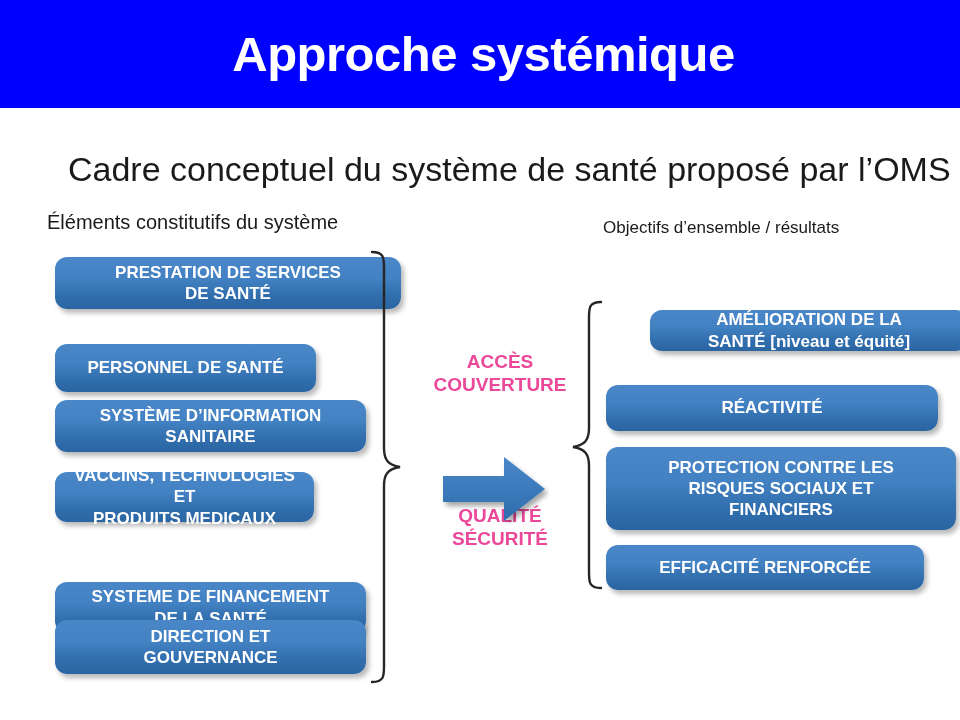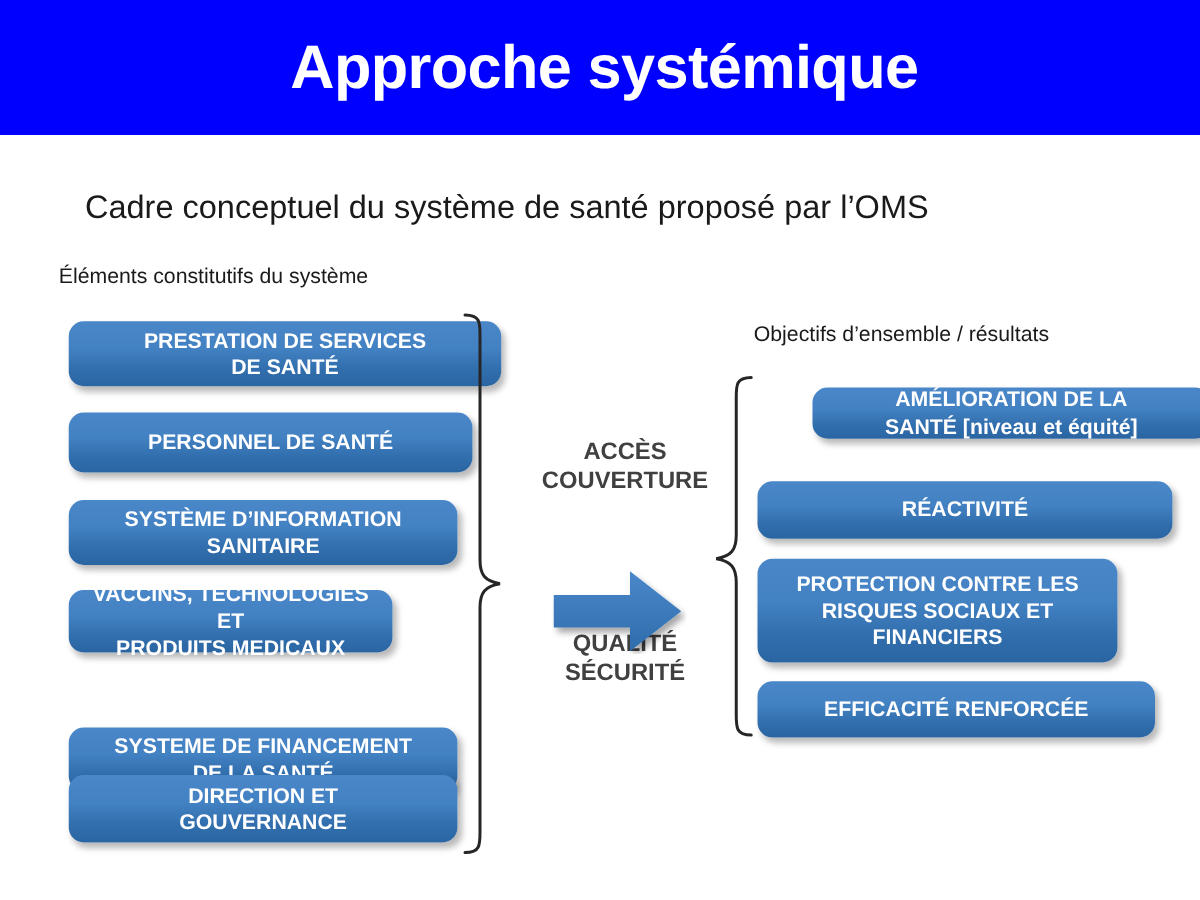--- a/index.html
+++ b/index.html
@@ -41,43 +41,42 @@
     white-space: nowrap;
     padding-left: 7px;
     box-sizing: border-box;
   }
 
   
   #subtitle {
     position: absolute;
     left: 68px;
     top: 150px;
-    font-size: 26px;
+    font-size: 34px;
     font-weight: normal;
     color: #1a1a1a;
     white-space: nowrap;
   }
 
   
   #left-column-heading {
     position: absolute;
     left: 47px;
     top: 211px;
-    font-size: 17px;
+    font-size: 20px;
     color: #1a1a1a;
     white-space: nowrap;
   }
   #right-column-heading {
     position: absolute;
     left: 603px;
     top: 218px;
     font-size: 17px;
     color: #1a1a1a;
     white-space: nowrap;
-    margin-top: 40px;
   }
 
   
   .node-box {
     position: absolute;
     border-radius: 12px;
     background: linear-gradient(to bottom, #4a87c9 0%, #4281c2 42%, #326fae 72%, #2a65a2 100%);
     box-shadow: 3px 4px 5px rgba(0,0,0,0.28);
     display: flex;
     align-items: center;
@@ -91,21 +90,21 @@
     box-sizing: border-box;
     white-space: pre-line;
   }
 
   
   .center-label {
     position: absolute;
     text-align: center;
     font-size: 19px;
     font-weight: bold;
-    color: #404040;
+    color: #ec4899;
     line-height: 1.22;
     white-space: pre-line;
   }
   #label-acces {
     left: 420px;
     top: 350px;
     width: 160px;
   }
   #label-qualite {
     left: 420px;
@@ -134,21 +133,21 @@
 <div id="title-text">Approche systémique</div>
 
 <div id="subtitle">Cadre  conceptuel du système de santé proposé par l’OMS</div>
 
 <div id="left-column-heading">Éléments constitutifs du système</div>
 <div id="right-column-heading">Objectifs d’ensemble / résultats</div>
 
 <div class="node-box" style="left:55px; top:257px; width:346px; height:52px;">PRESTATION DE SERVICES
 DE SANTÉ</div>
 
-<div class="node-box" style="left:55px; top:330px; width:323px; height:48px;">PERSONNEL  DE SANTÉ</div>
+<div class="node-box" style="left:55px; top:344px; width:261px; height:48px;">PERSONNEL  DE SANTÉ</div>
 
 <div class="node-box" style="left:55px; top:400px; width:311px; height:52px;">SYSTÈME D’INFORMATION
 SANITAIRE</div>
 
 <div class="node-box" style="left:55px; top:472px; width:259px; height:50px;">VACCINS, TECHNOLOGIES ET
 PRODUITS MEDICAUX</div>
 
 <div class="node-box" style="left:55px; top:544px; width:311px; height:51px;margin-top:38px;">SYSTEME DE FINANCEMENT
 DE LA SANTÉ</div>
 
@@ -193,17 +192,17 @@
            C 22 149, 26 154, 26 166
            L 26 272
            C 26 282, 26 288, 38 288" fill="none" stroke="#262626" stroke-width="2.4" stroke-linecap="round"></path>
 </svg>
 
 <div class="node-box" style="left:606px; top:310px; width:318px; height:41px;margin-left:44px;">AMÉLIORATION DE LA
 SANTÉ [niveau et équité]</div>
 
 <div class="node-box" style="left:606px; top:385px; width:332px; height:46px;">RÉACTIVITÉ</div>
 
-<div class="node-box" style="left:606px; top:447px; width:288px; height:83px;">PROTECTION CONTRE LES
+<div class="node-box" style="left:606px; top:447px; width:350px; height:83px;">PROTECTION CONTRE LES
 RISQUES SOCIAUX ET
 FINANCIERS</div>
 
 <div class="node-box" style="left:606px; top:545px; width:318px; height:45px;">EFFICACITÉ RENFORCÉE</div>
 
 </body></html>

